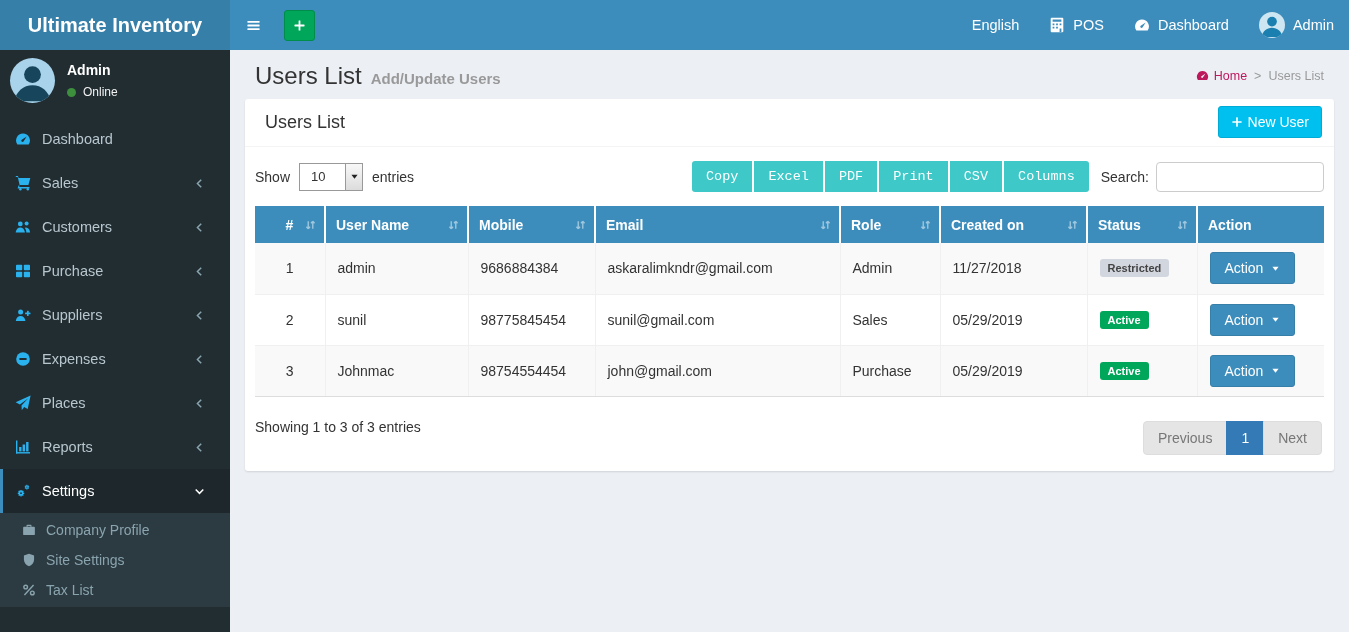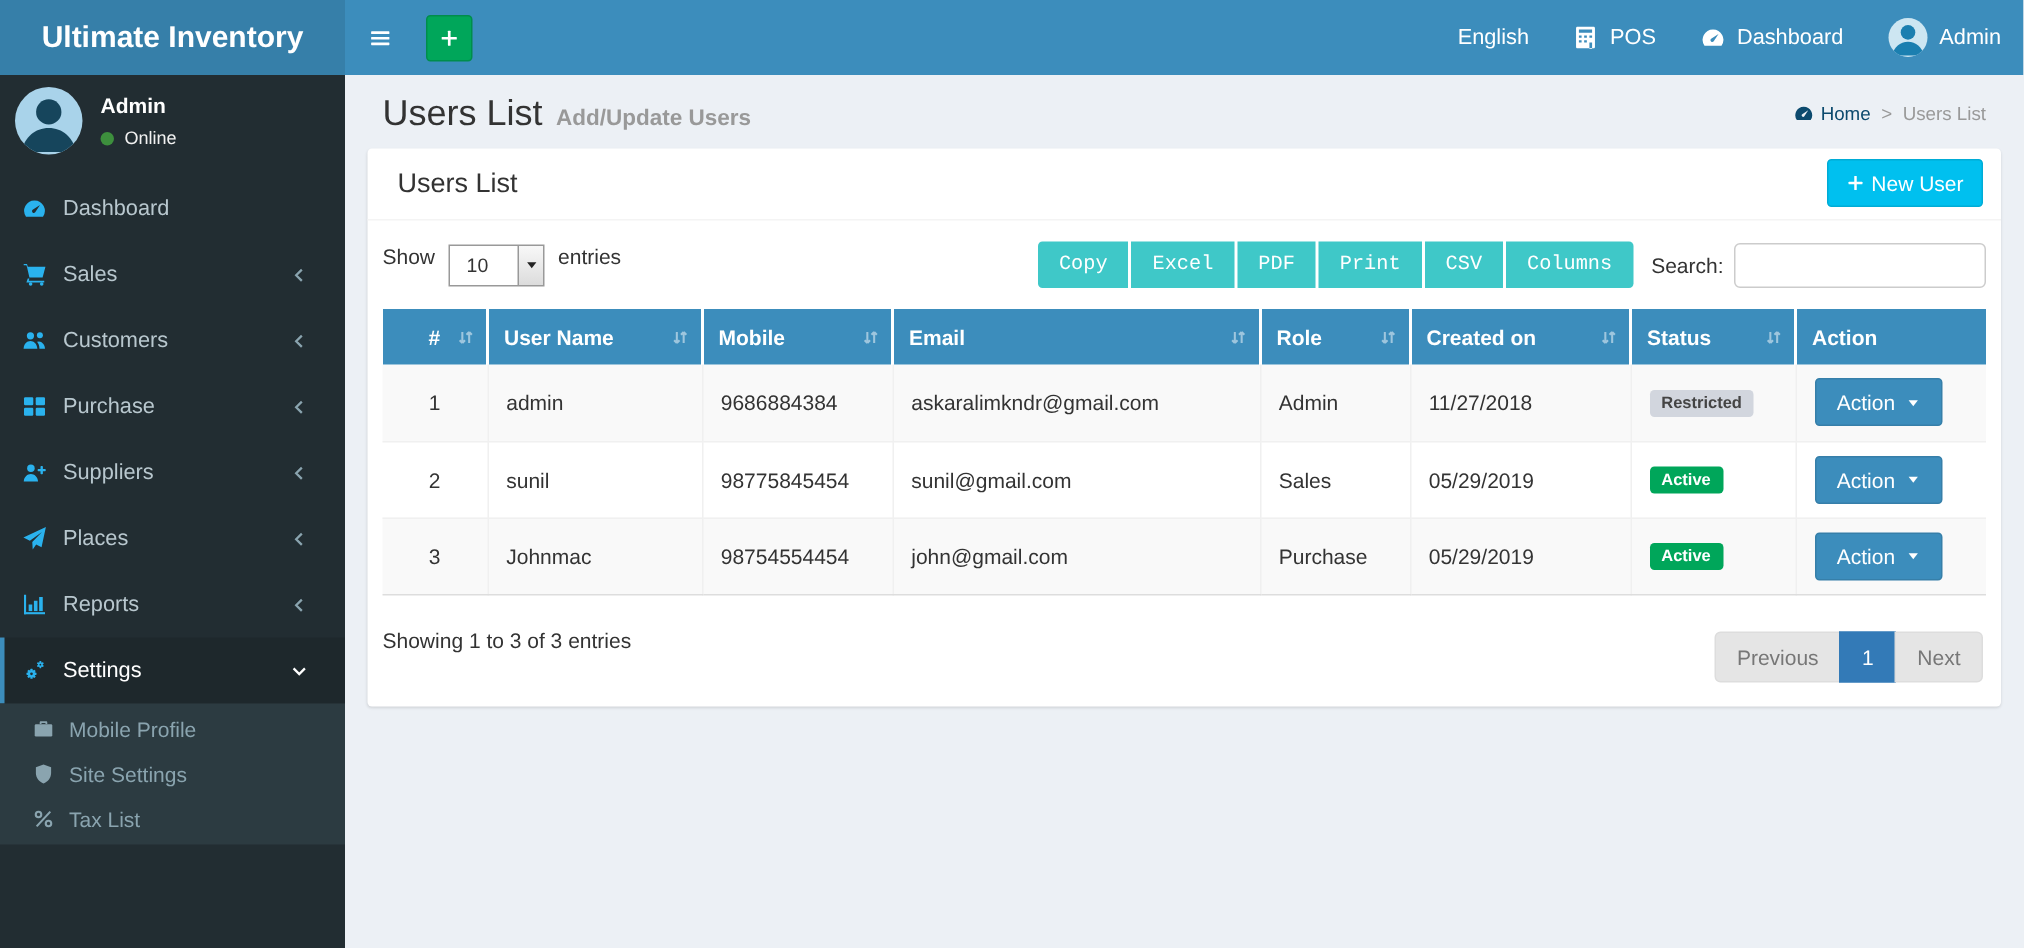--- a/index.html
+++ b/index.html
@@ -49,32 +49,32 @@
   .submenu-item{height:30px;display:flex;align-items:center;padding-left:22px;color:#8aa4af;font-size:14px}
   .submenu-item .icon{color:#8aa4af;margin-right:10px}
   .submenu-item .icon svg{width:14px;height:14px}
 
   
   .content{flex:1;padding:0 15px;overflow:hidden}
   .content-header{display:flex;align-items:center;justify-content:space-between;padding:12px 10px 9px 10px}
   .page-title{font-size:24px;font-weight:400;color:#333;display:flex;align-items:baseline}
   .page-subtitle{font-size:15px;color:#999;margin-left:9px;font-weight:700}
   .breadcrumb{display:flex;align-items:center;gap:7px;font-size:12.5px;color:#999}
-  .home-link{color:#0c4a6e;display:flex;gap:5px;text-decoration:none}
+  .home-link{color:#be185d;display:flex;gap:5px;text-decoration:none}
   .home-link .icon svg{width:13px;height:13px}
 
   .box{background:#fff;border-radius:3px;box-shadow:0 1px 2px rgba(0,0,0,.12)}
   .box-header{position:relative;padding:13px 20px;border-bottom:1px solid #f4f4f4}
   .box-title{font-size:18px;font-weight:400;color:#333}
   .new-user-btn{position:absolute;right:12px;top:7px;background:var(--info-cyan);border:1px solid #00acd6;color:#fff;border-radius:3px;padding:7px 12px;font-size:14px;display:flex;align-items:center;gap:5px;font-family:inherit}
   .new-user-btn svg{width:12px;height:12px}
   .box-body{padding:6px 10px 16px}
 
   .controls{display:flex;align-items:center;margin:8px 0 14px}
-  .show-entries{display:flex;align-items:flex-start;gap:9px}
+  .show-entries{display:flex;align-items:center;gap:9px}
   .select-box{display:inline-flex;border:1px solid #999;height:28px;width:64px;background:#fff;align-items:stretch}
   .select-value{flex:1;display:flex;align-items:center;padding-left:11px;font-size:13px}
   .select-arrow{width:17px;background:linear-gradient(#f8f8f8,#dcdcdc);border-left:1px solid #999;display:flex;align-items:center;justify-content:center;color:#222}
   .select-arrow svg{width:9px;height:9px}
   .controls-right{margin-left:auto;display:flex;align-items:center}
   .dt-buttons{display:flex}
   .dt-button{background:var(--teal-button);color:#fff;border:none;padding:8px 14px;font-size:13.5px;margin-left:2px;font-family:Liberation Mono, monospace}
   .dt-button:first-child{border-radius:3px 0 0 3px;margin-left:0}
   .dt-button:last-child{border-radius:0 3px 3px 0}
   .search-label{margin:0 7px 0 12px;color:#333}
@@ -252,20 +252,34 @@
           </span>
           <span class="label" data-interactable="false">Suppliers</span>
           <span class="icon chev" data-interactable="false">
             <svg viewBox="0 0 16 16" fill="none" stroke="currentColor" stroke-width="2.2">
               <path d="M10.5 2.5L5 8l5.5 5.5"></path>
             </svg>
           </span>
         </li>
         <li class="menu-item" data-interactable="true">
           <span class="icon" data-interactable="false">
+            <svg viewBox="0 0 16 16">
+              <circle cx="8" cy="8" r="6.8" fill="currentColor"></circle>
+              <rect x="4.2" y="7.1" width="7.6" height="1.8" rx=".9" fill="#222d32"></rect>
+            </svg>
+          </span>
+          <span class="label" data-interactable="false">Expenses</span>
+          <span class="icon chev" data-interactable="false">
+            <svg viewBox="0 0 16 16" fill="none" stroke="currentColor" stroke-width="2.2">
+              <path d="M10.5 2.5L5 8l5.5 5.5"></path>
+            </svg>
+          </span>
+        </li>
+        <li class="menu-item" data-interactable="true">
+          <span class="icon" data-interactable="false">
             <svg viewBox="0 0 16 16" fill="currentColor">
               <path d="M15.6.4L.6 7.3l4.3 2.2 8.1-5.9-6.5 6.8.3 4.9 2.3-3.3 3.6 1.9z"></path>
             </svg>
           </span>
           <span class="label" data-interactable="false">Places</span>
           <span class="icon chev" data-interactable="false">
             <svg viewBox="0 0 16 16" fill="none" stroke="currentColor" stroke-width="2.2">
               <path d="M10.5 2.5L5 8l5.5 5.5"></path>
             </svg>
           </span>
@@ -315,21 +329,21 @@
           </span>
         </li>
         <ul class="submenu" data-interactable="false">
           <li class="submenu-item" data-interactable="true">
             <span class="icon" data-interactable="false">
               <svg viewBox="0 0 16 16" fill="currentColor">
                 <path d="M6 2.1h4c.5 0 .9.4.9.9v1.2H9.5v-.7h-3v.7H5.1V3c0-.5.4-.9.9-.9z"></path>
                 <rect x="1.3" y="4.4" width="13.4" height="9.4" rx="1"></rect>
               </svg>
             </span>
-            <span class="label" data-interactable="false">Mobile Profile</span>
+            <span class="label" data-interactable="false">Company Profile</span>
           </li>
           <li class="submenu-item" data-interactable="true">
             <span class="icon" data-interactable="false">
               <svg viewBox="0 0 16 16" fill="currentColor">
                 <path d="M8 .8l5.8 2.1v4.4c0 3.9-2.5 6.6-5.8 7.9C4.7 13.9 2.2 11.2 2.2 7.3V2.9z"></path>
               </svg>
             </span>
             <span class="label" data-interactable="false">Site Settings</span>
           </li>
           <li class="submenu-item" data-interactable="true">

